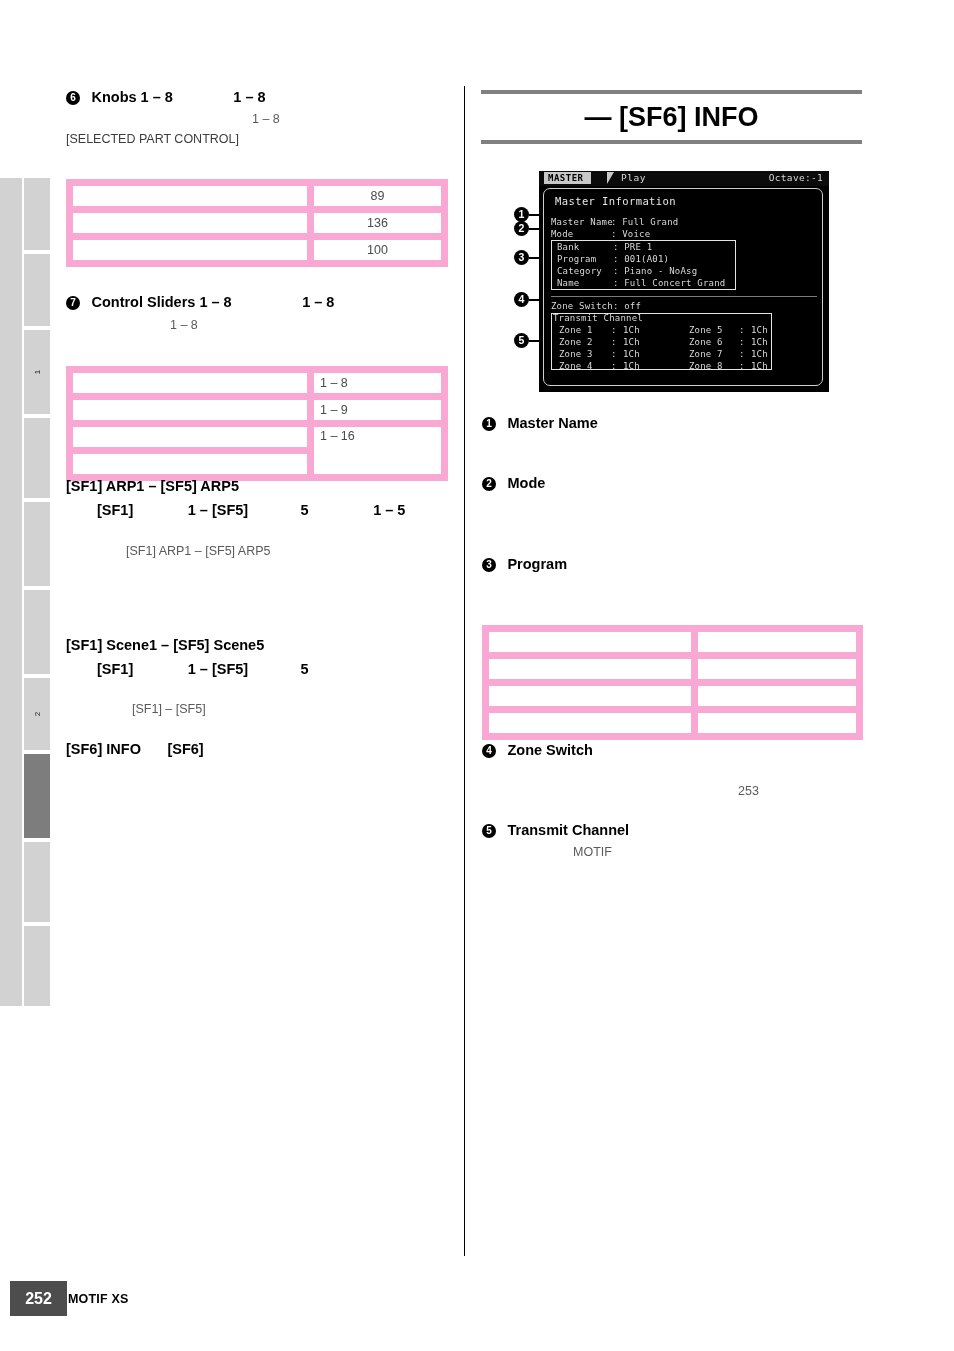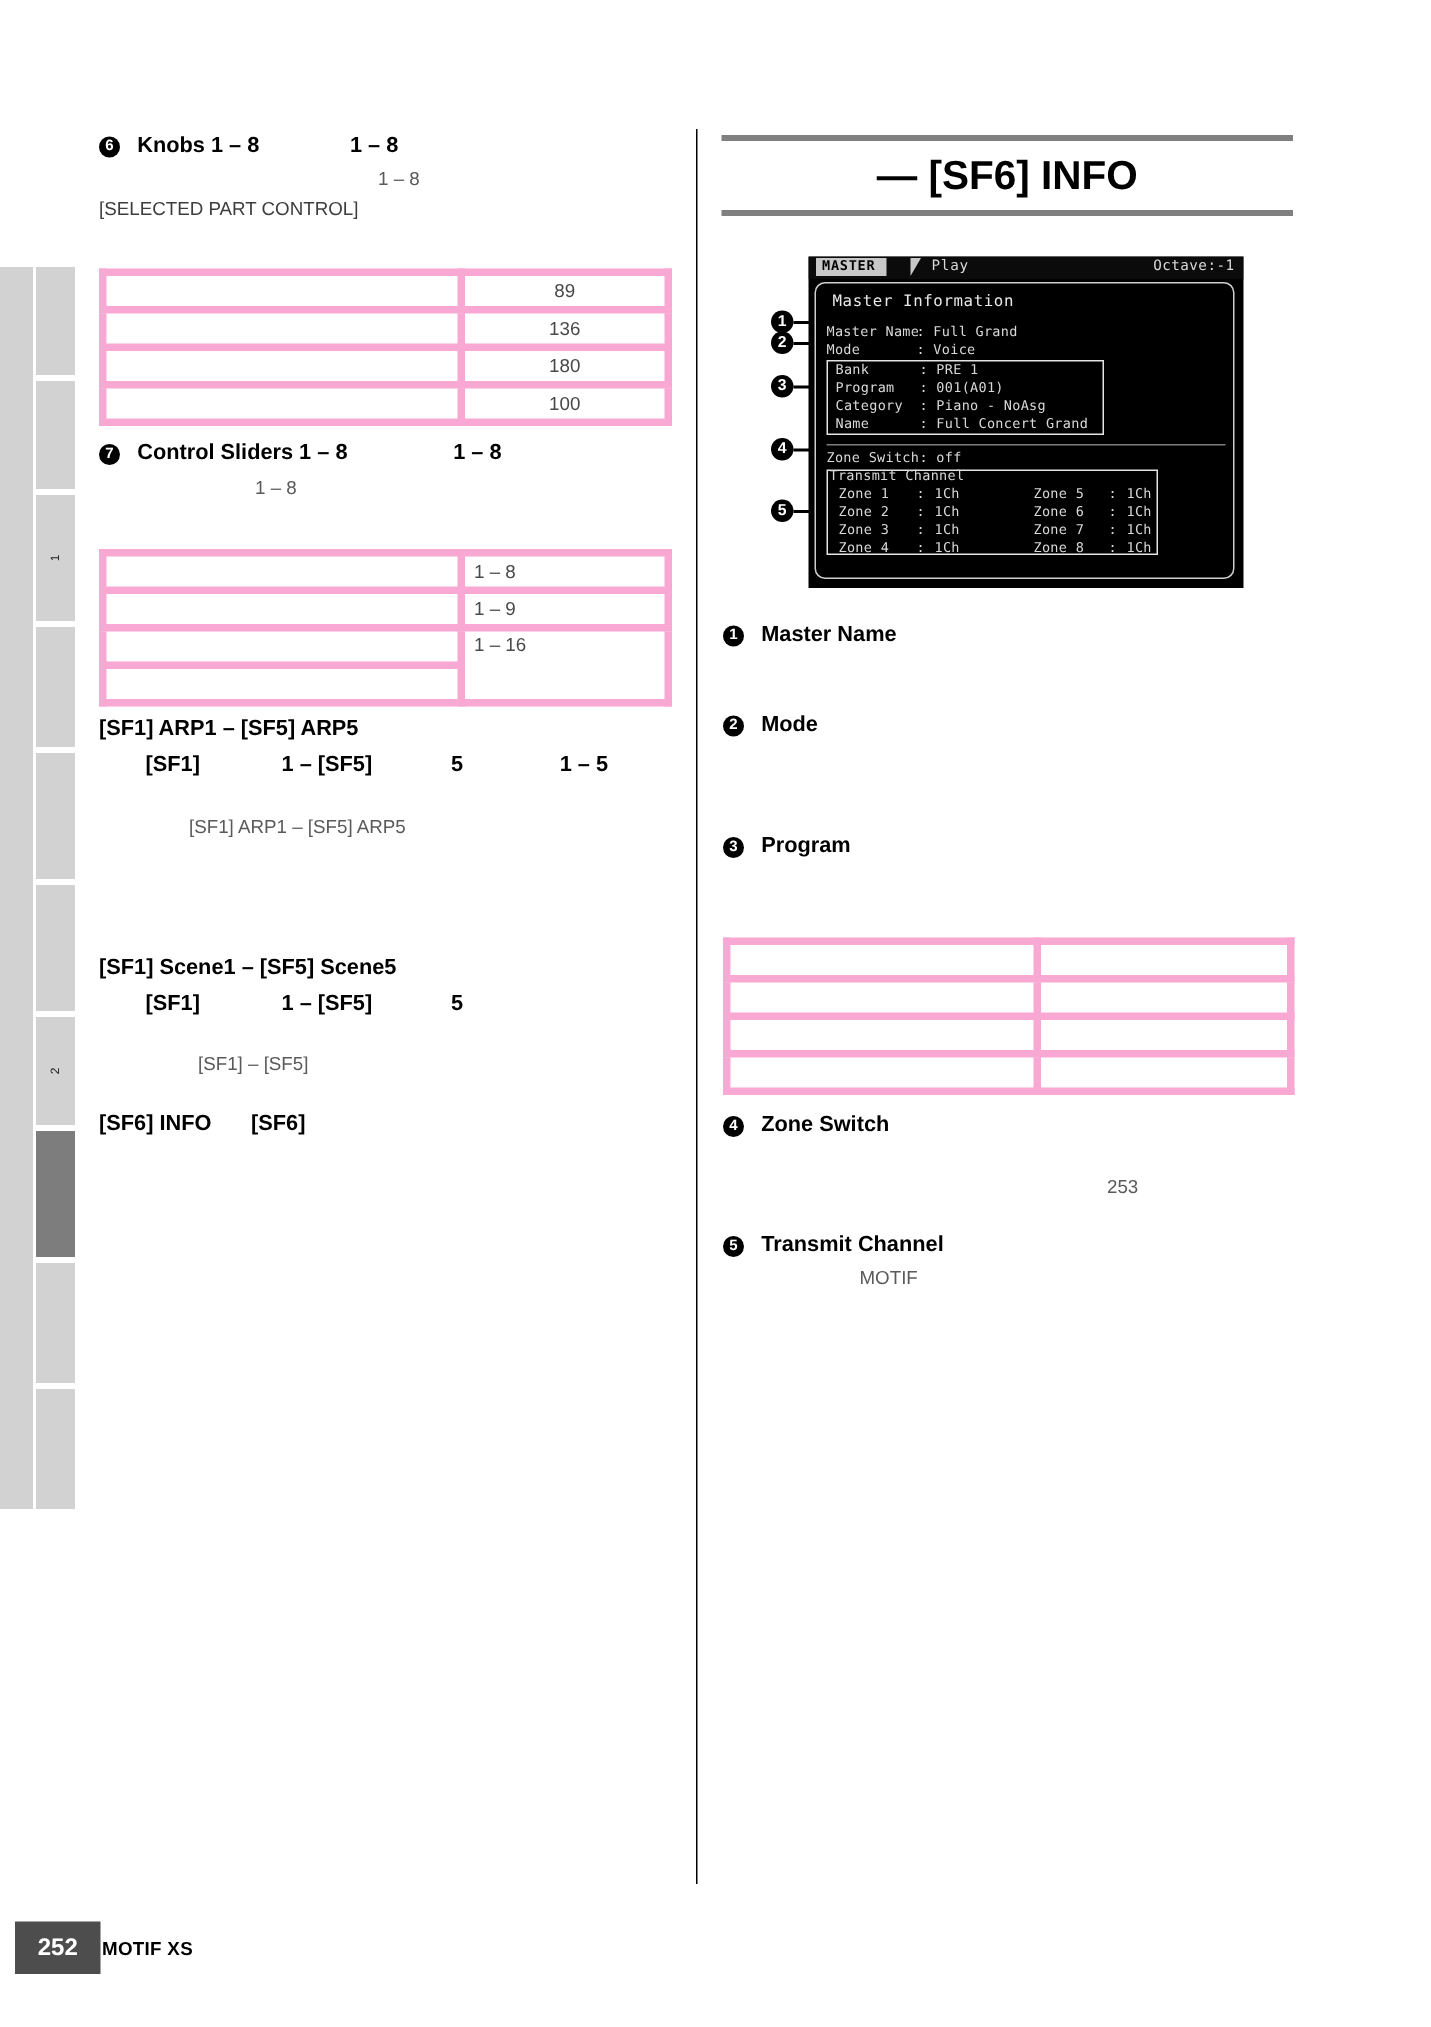--- a/index.html
+++ b/index.html
@@ -113,21 +113,21 @@
     text-align: center;
   }
 
   
   table.spec {
     position: absolute;
     border-collapse: collapse;
     table-layout: fixed;
   }
   table.spec td {
-    border: 5px solid #f9a8d4;
+    border: 7px solid #f9a8d4;
     font-size: 12.5px;
     color: #4a4a4a;
     padding: 0 6px;
     height: 20px;
     text-align: center;
     vertical-align: middle;
   }
   table.spec td.lcell { text-align: left; }
 
   
@@ -292,24 +292,20 @@
 
   <table class="spec" id="knobs-table" style="left:66px;top:179px;width:382px;">
     <tbody>
         <tr>
       <td class="lcell" style="width:222px;"></td>
       <td>89</td>
     </tr>
     <tr>
       <td class="lcell"></td>
       <td>136</td>
-    </tr>
-    <tr>
-      <td class="lcell"></td>
-      <td>180</td>
     </tr>
     <tr>
       <td class="lcell"></td>
       <td>100</td>
     </tr>
   </tbody>
     </table>
 
   <div class="abs" style="left:66px;top:293px;">
     <span class="badge">7</span>

